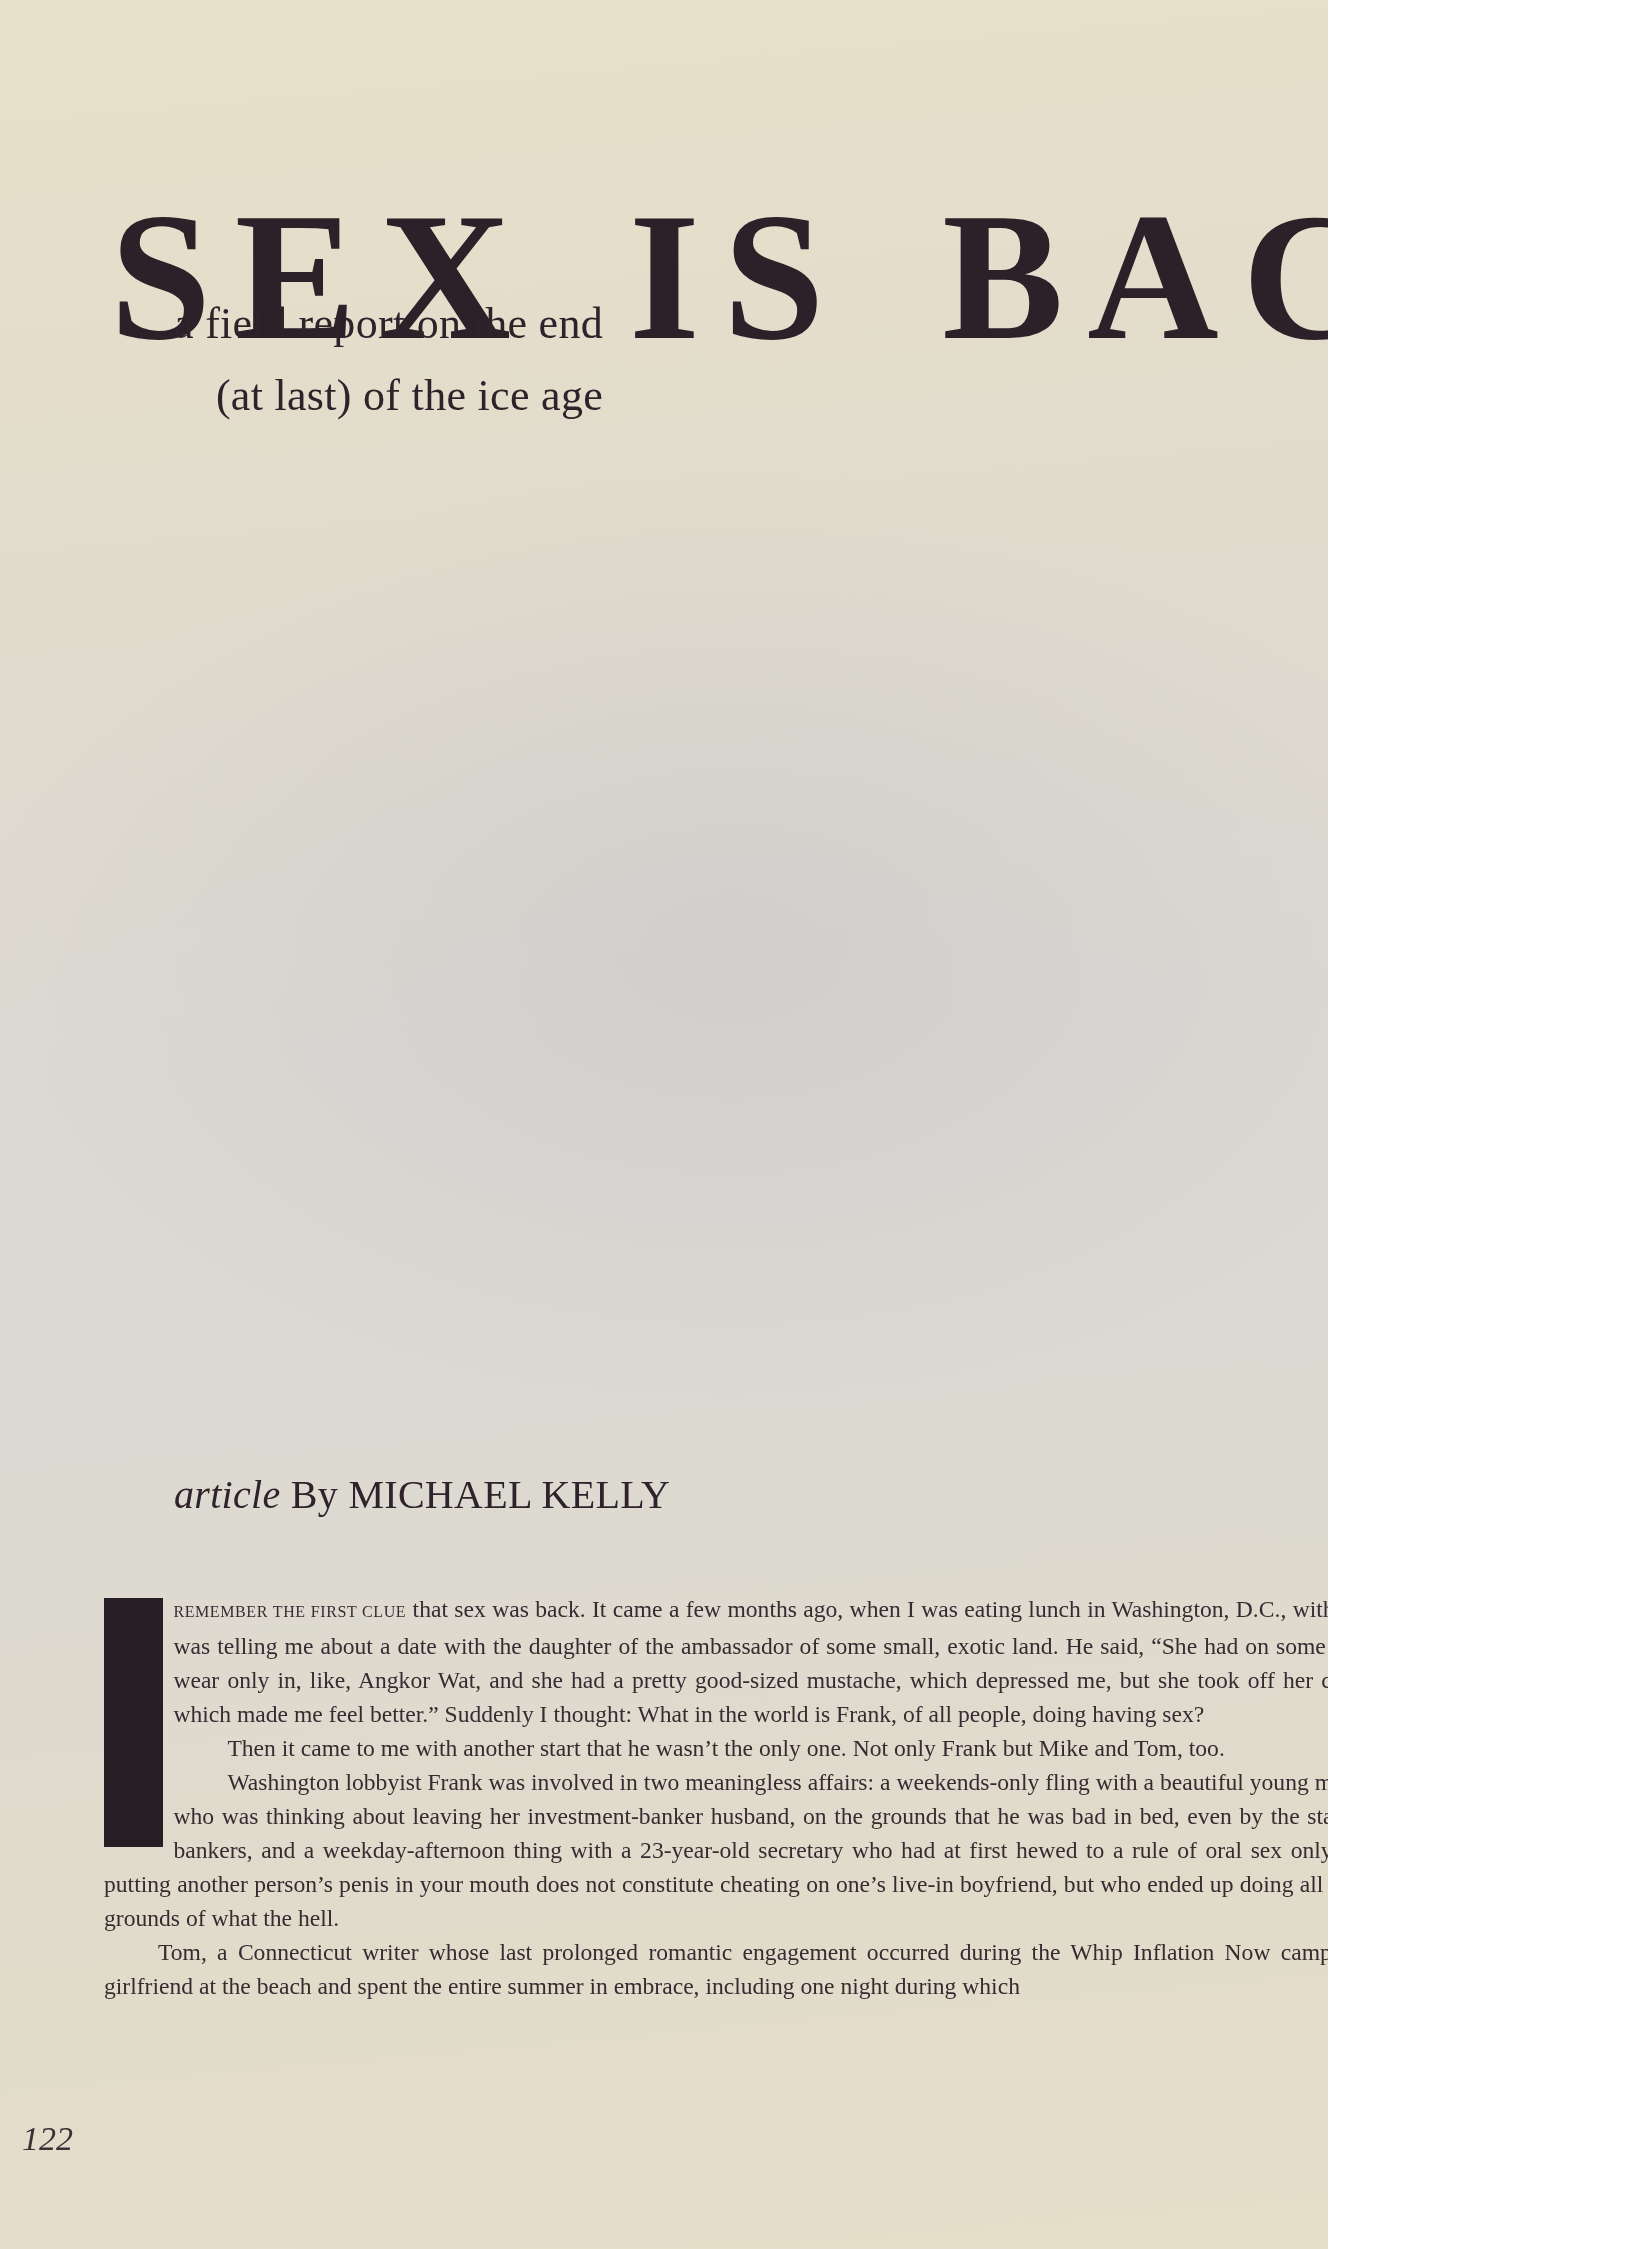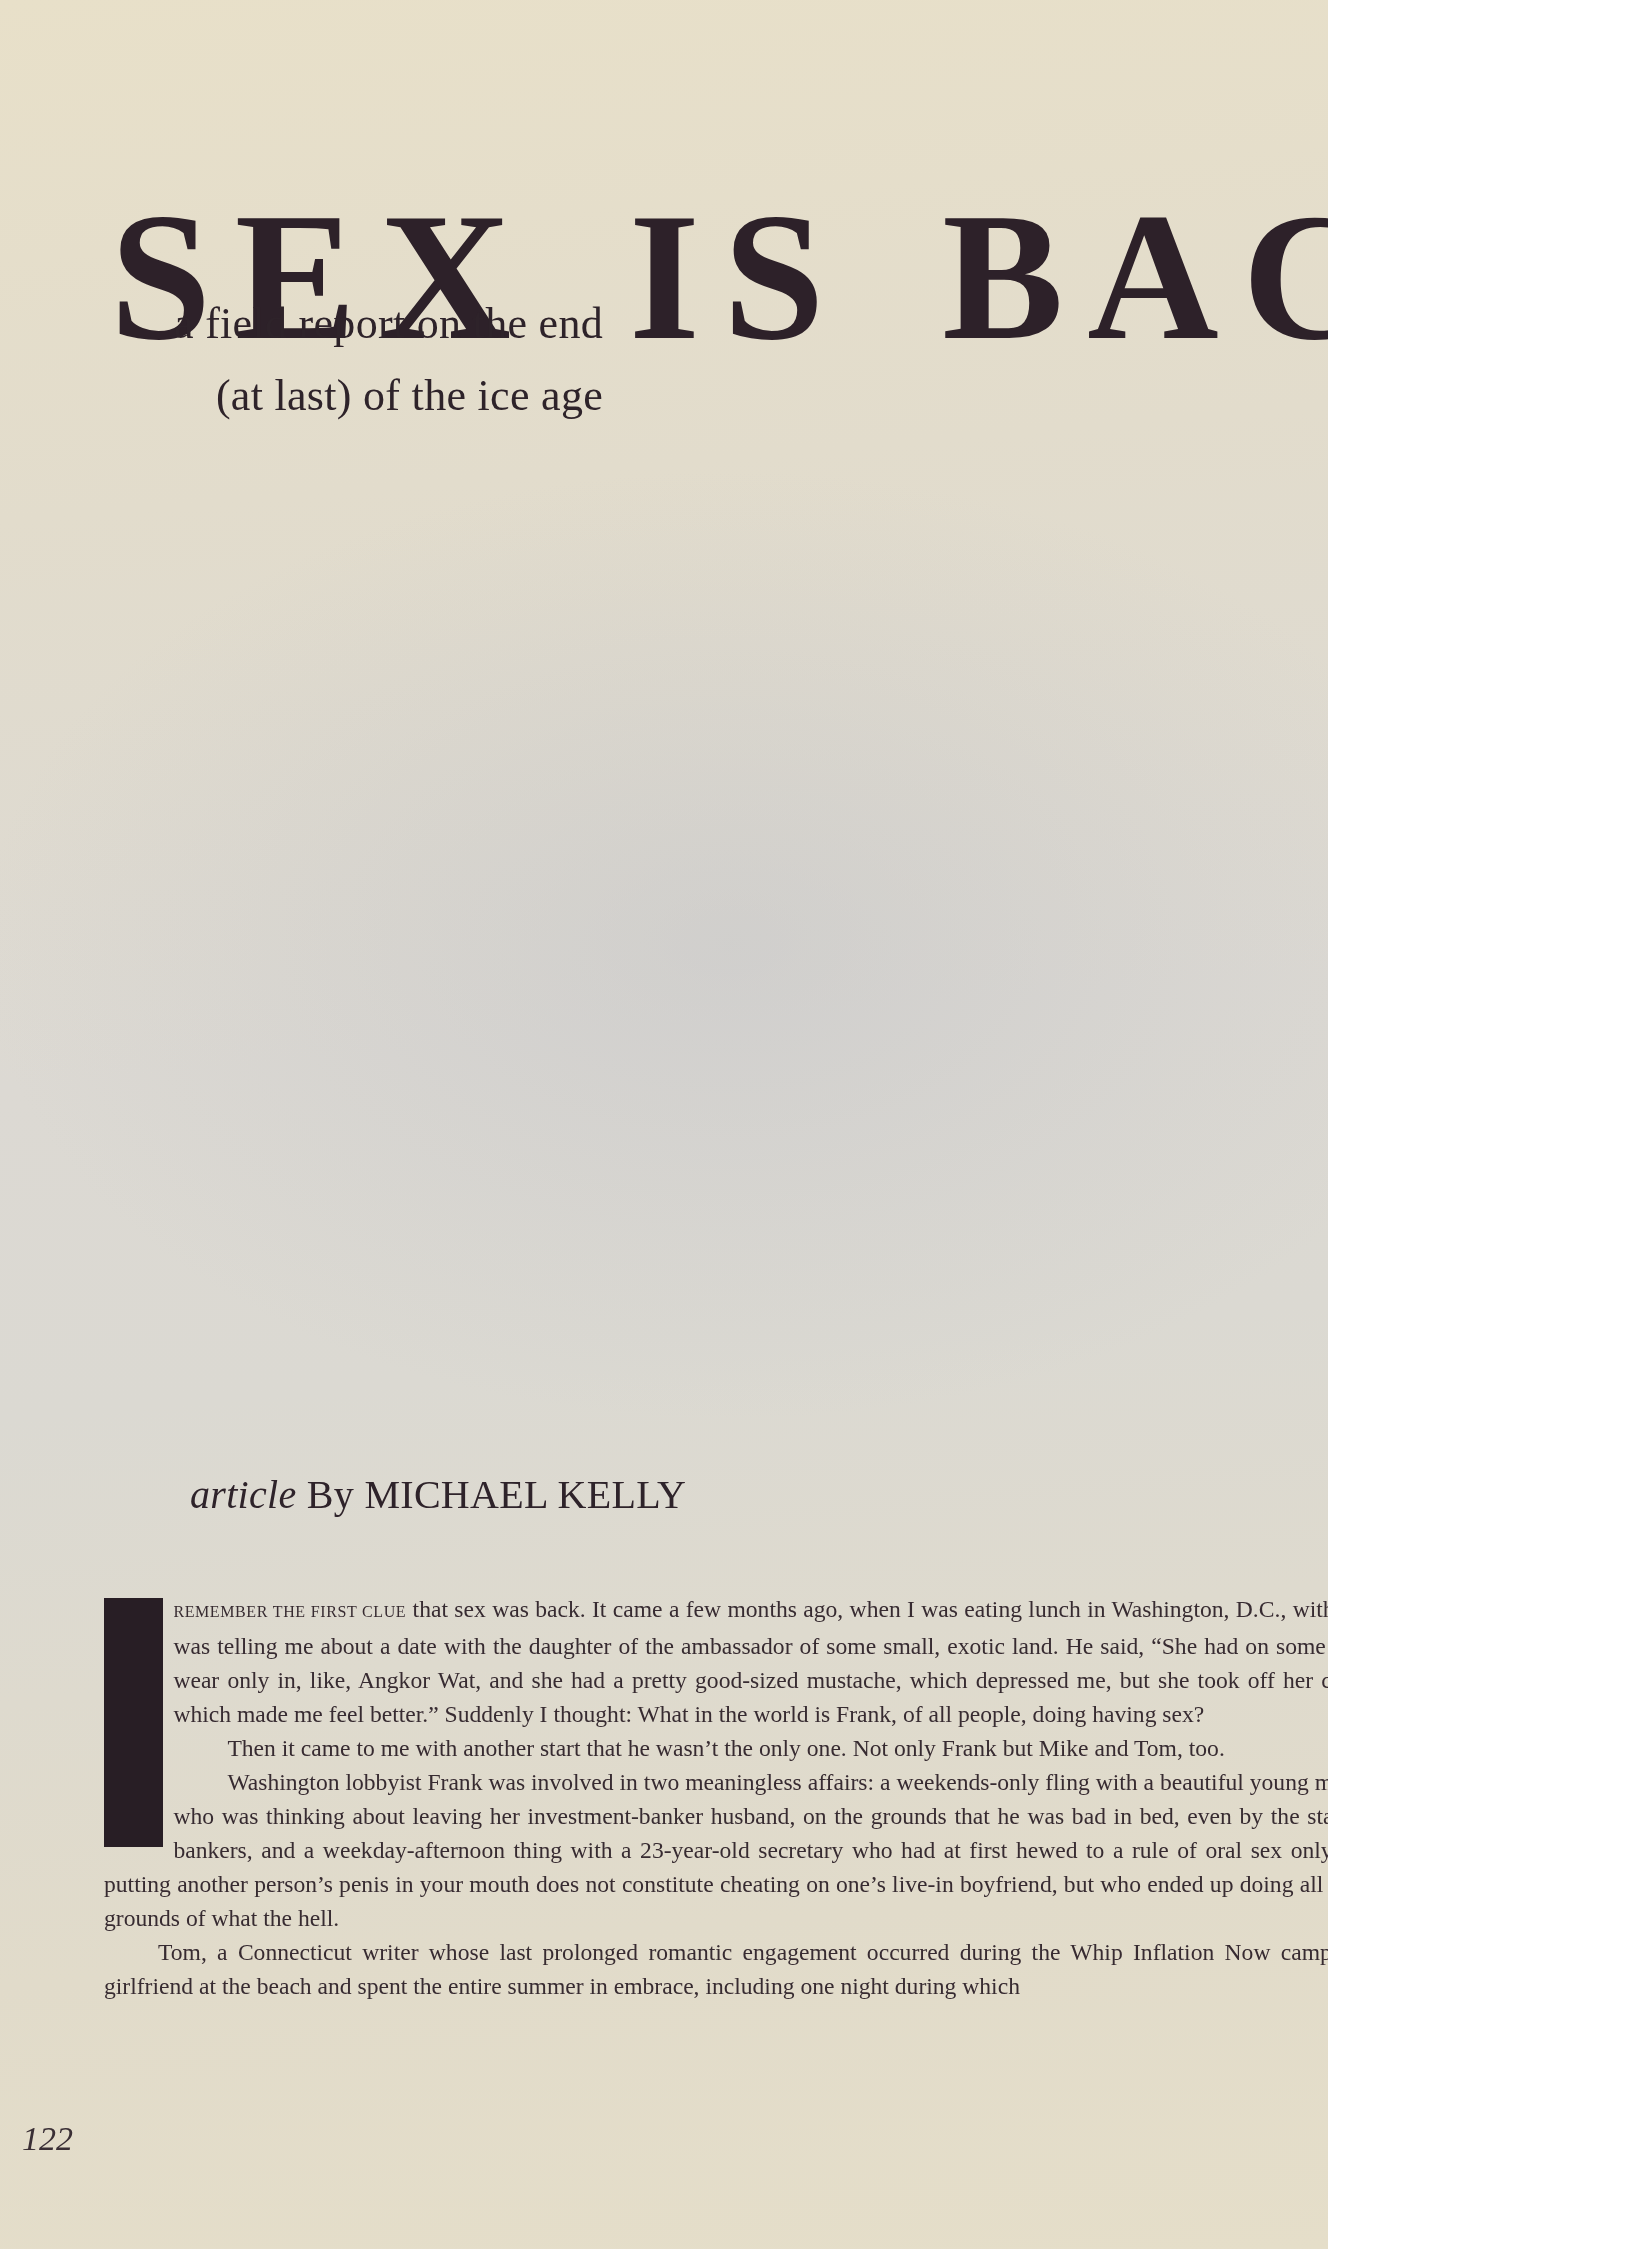--- a/index.html
+++ b/index.html
@@ -39,21 +39,20 @@
   }
   .subtitle .sub-line { display: block; }
   .byline {
     position: absolute;
     left: 174px;
     top: 1471px;
     font-size: 40px;
     font-weight: 400;
     color: #2e232a;
     letter-spacing: 0.3px;
-    margin-left: 16px;
   }
   .byline .prefix { font-style: italic; }
   .body-copy {
     position: absolute;
     left: 104px;
     top: 1592px;
     width: 1431px;
     font-size: 23.6px;
     line-height: 34px;
     text-align: justify;

